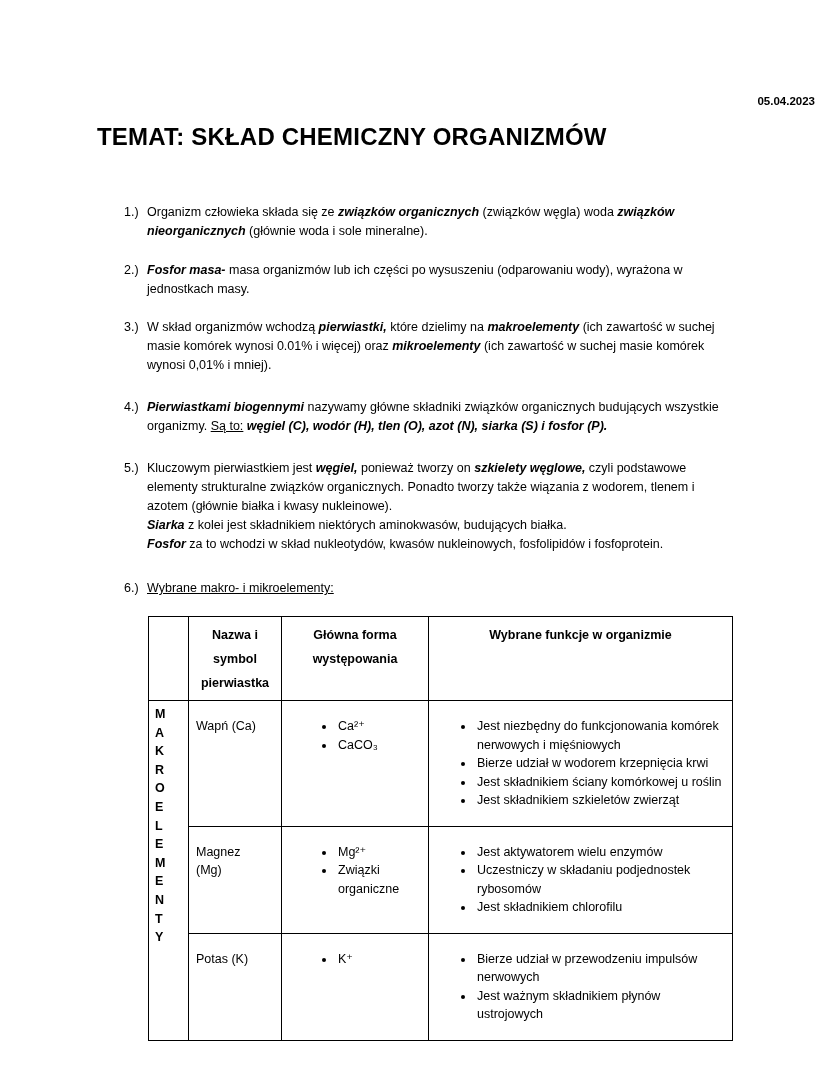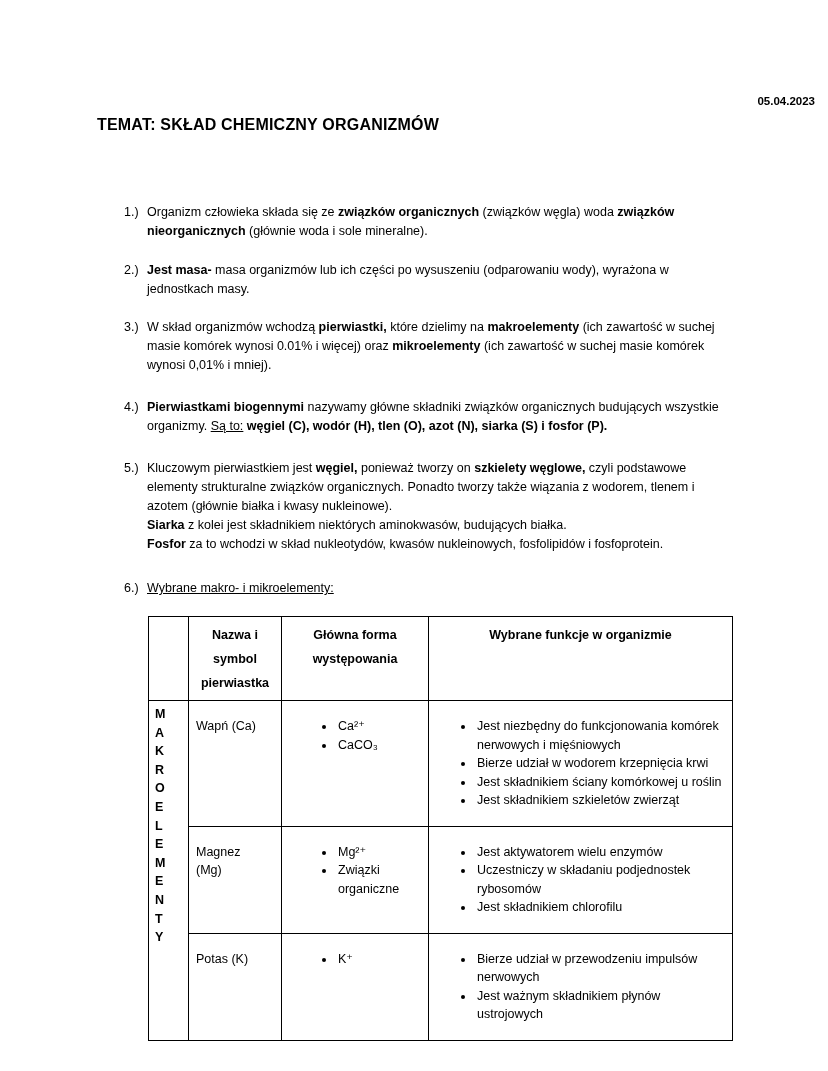--- a/index.html
+++ b/index.html
@@ -18,44 +18,44 @@
   .date {
     position: absolute;
     top: 94px;
     right: 13px;
     font-weight: bold;
     font-size: 11.5px;
     line-height: 14px;
   }
   .title {
     position: absolute;
-    top: 114px;
+    top: 126px;
     left: 97px;
     margin: 0;
-    font-size: 16px;
+    font-size: 24px;
     font-weight: bold;
     letter-spacing: 0.2px;
     line-height: 22px;
   }
   .content {
     position: absolute;
     top: 203px;
     left: 124px;
     width: 608px;
   }
   .item { display: flex; }
   .item .num { flex: 0 0 23px; }
   .item .txt { flex: 1; white-space: pre-wrap; }
   .item:nth-of-type(1) { margin-bottom: 20px; }
   .item:nth-of-type(2) { margin-bottom: 19px; }
   .item:nth-of-type(3) { margin-bottom: 23px; }
   .item:nth-of-type(4) { margin-bottom: 23px; }
   .item:nth-of-type(5) { margin-bottom: 25px; }
   .item:nth-of-type(6) { margin-bottom: 18px; }
-  .b { font-weight: bold; }
+  .b { font-weight: bold; font-style: italic; }
   .u { text-decoration: underline; }
   .tbl {
     border-collapse: collapse;
     table-layout: fixed;
     margin-left: 24px;
     width: 584px;
   }
   .tbl th, .tbl td {
     border: 1px solid #000000;
     vertical-align: top;
@@ -91,21 +91,21 @@
 
   <div class="content">
 
     <div class="item">
       <span class="num">1.)</span>
       <span class="txt"><span>Organizm człowieka składa się ze </span><span class="b">związków organicznych</span><span> (związków węgla) woda </span><span class="b">związków nieorganicznych</span><span> (głównie woda i sole mineralne).</span></span>
     </div>
 
     <div class="item">
       <span class="num">2.)</span>
-      <span class="txt"><span class="b">Jest masa-</span><span> masa organizmów lub ich części po wysuszeniu (odparowaniu wody), wyrażona w jednostkach masy.</span></span>
+      <span class="txt"><span class="b">Fosfor masa-</span><span> masa organizmów lub ich części po wysuszeniu (odparowaniu wody), wyrażona w jednostkach masy.</span></span>
     </div>
 
     <div class="item">
       <span class="num">3.)</span>
       <span class="txt"><span>W skład organizmów wchodzą </span><span class="b">pierwiastki,</span><span> które dzielimy na </span><span class="b">makroelementy</span><span> (ich zawartość w suchej masie komórek wynosi 0.01% i więcej) oraz </span><span class="b">mikroelementy</span><span> (ich zawartość w suchej masie komórek wynosi 0,01% i mniej).</span></span>
     </div>
 
     <div class="item">
       <span class="num">4.)</span>
       <span class="txt"><span class="b">Pierwiastkami biogennymi</span><span> nazywamy główne składniki związków organicznych budujących wszystkie organizmy. </span><span class="u">Są to:</span><span> </span><span class="b">węgiel (C), wodór (H), tlen (O), azot (N), siarka (S) i fosfor (P).</span></span>

